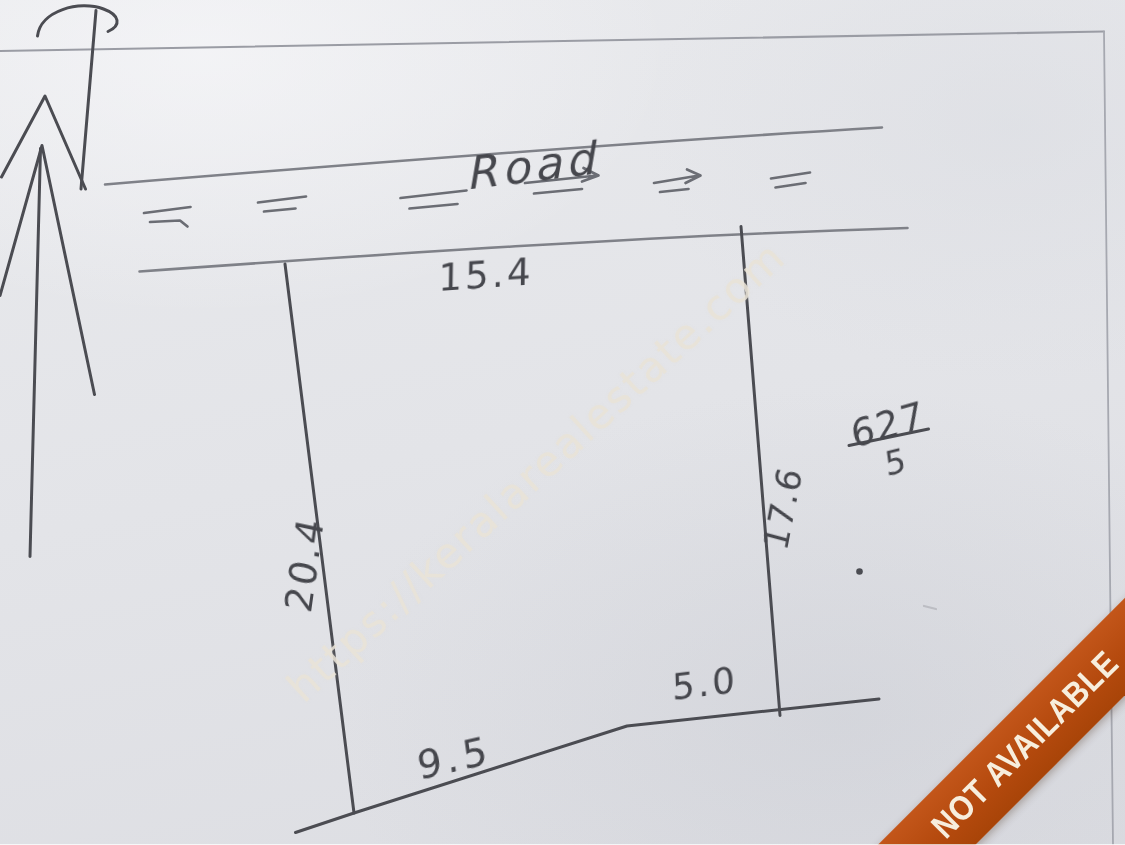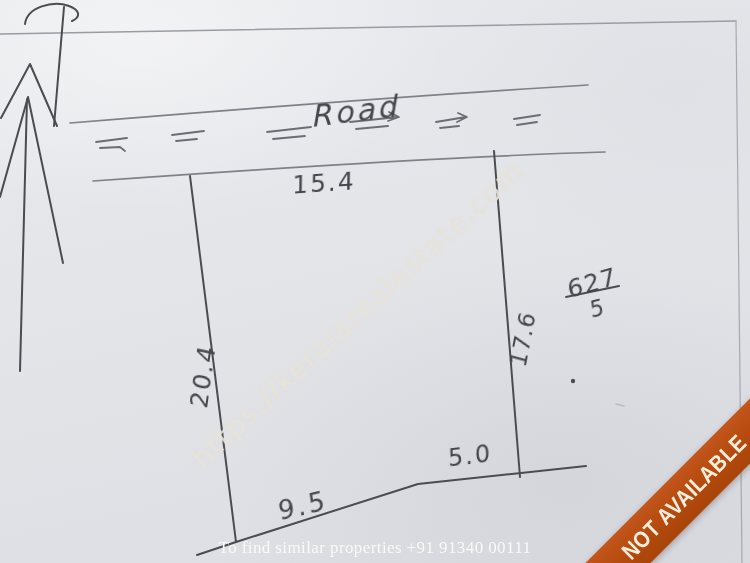--- a/index.html
+++ b/index.html
@@ -122,19 +122,18 @@
   <div class="hand dim-bl">9.5</div>
 
   <div class="hand dim-br">5.0</div>
 
   <div class="hand survey-num">627</div>
 
   <div class="hand survey-den">5</div>
 
   <div class="watermark">https://keralarealestate.com</div>
 
-  <div class="caption">To find similar properties +91 91340 00111</div>
 
   <div class="ribbon">
     <span>NOT AVAILABLE</span>
   </div>
 
 </div>
 
 </body></html>

